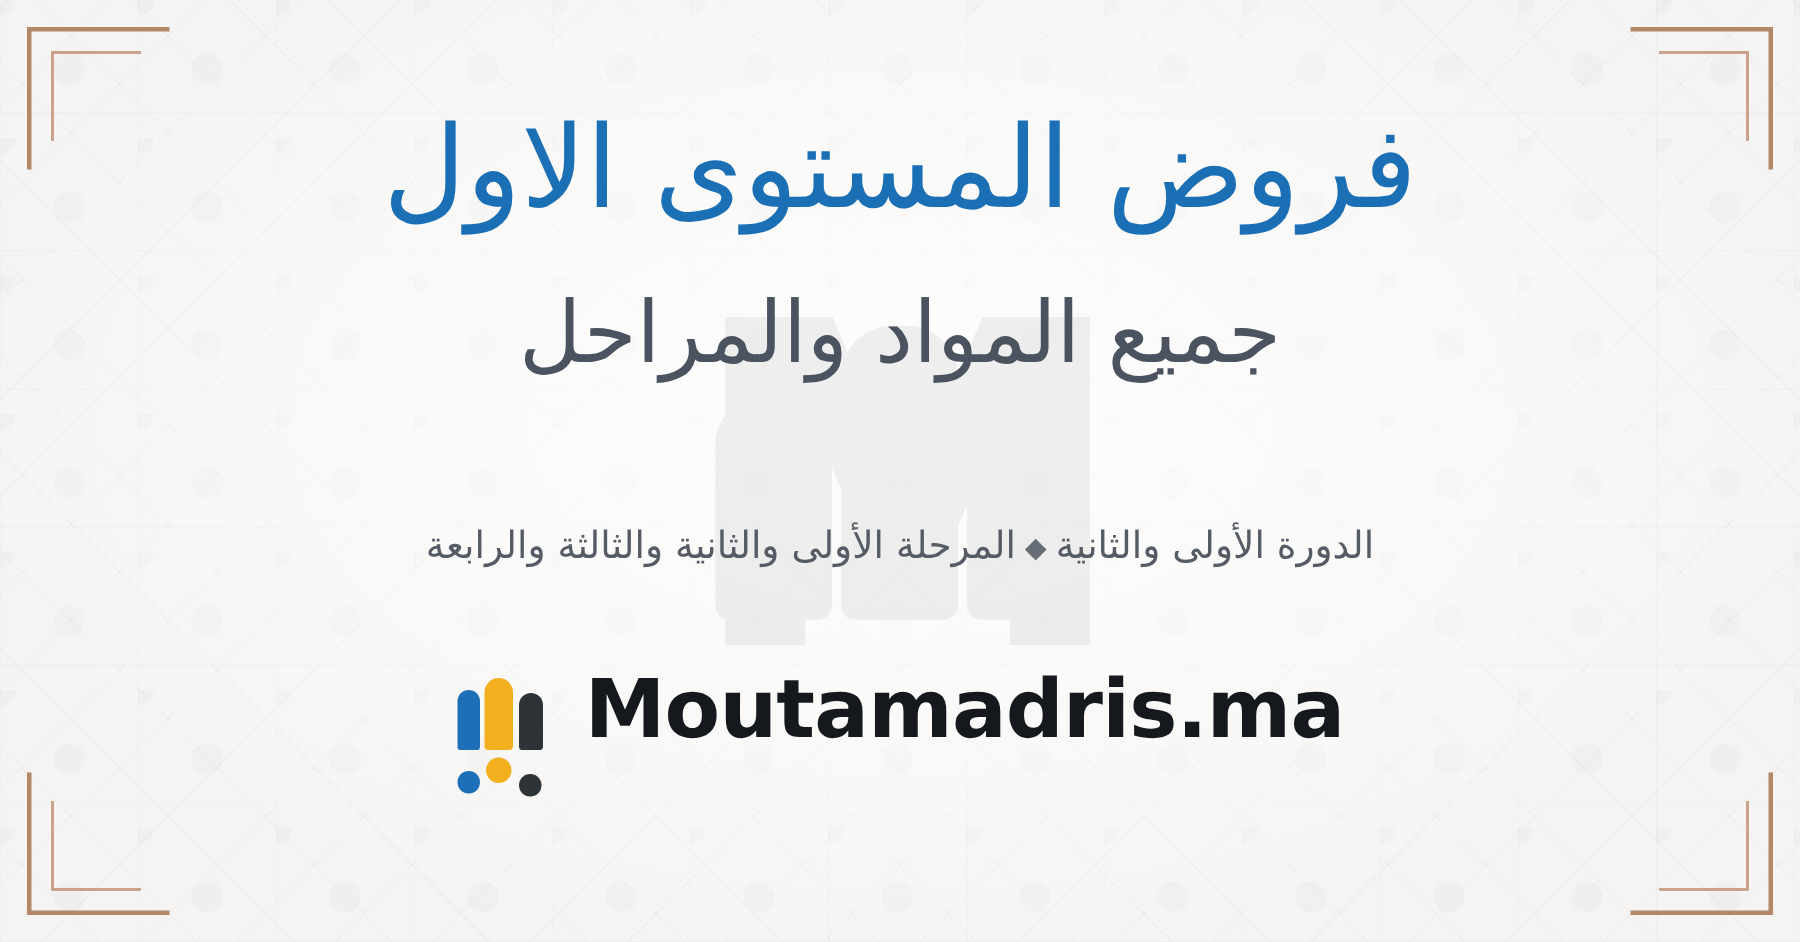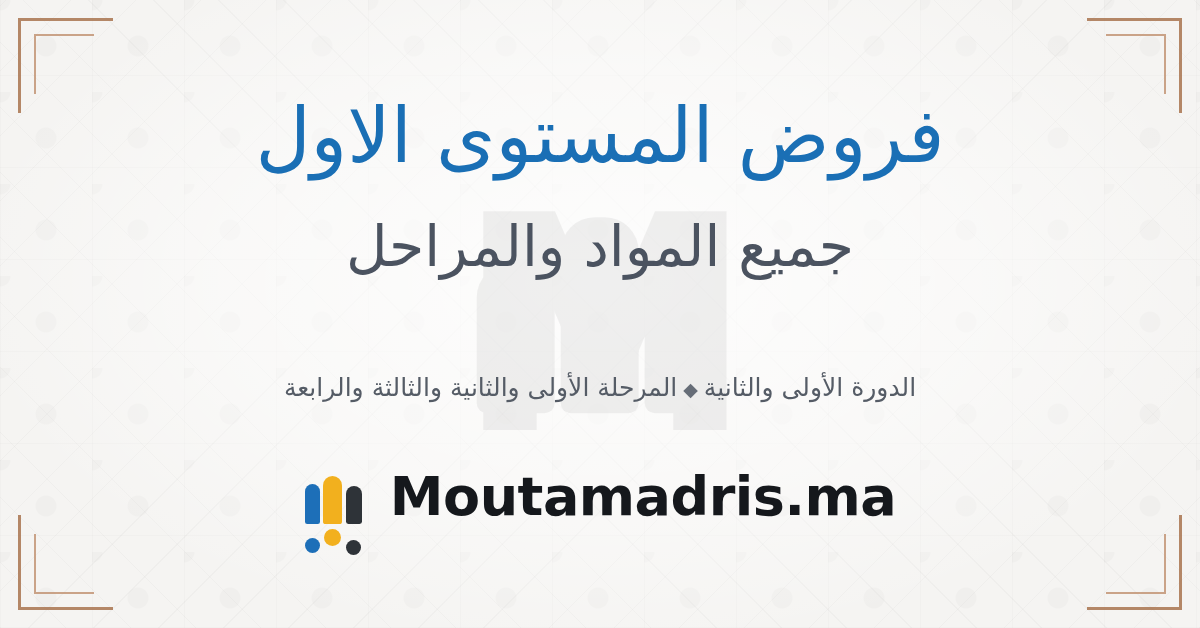--- a/index.html
+++ b/index.html
@@ -108,21 +108,21 @@
   .wm-col { display: flex; flex-direction: column; align-items: center; }
 
   
   .content {
     position: absolute;
     inset: 0;
     display: flex;
     flex-direction: column;
     align-items: center;
     justify-content: flex-start;
-    padding-top: 88px;
+    padding-top: 64px;
     box-sizing: border-box;
   }
 
   .title-main {
     font-family: "DejaVu Sans", "Liberation Sans", sans-serif;
     font-size: 76px;
     font-weight: 400;
     color: #1a6fb5;
     line-height: 1.25;
     text-align: center;

